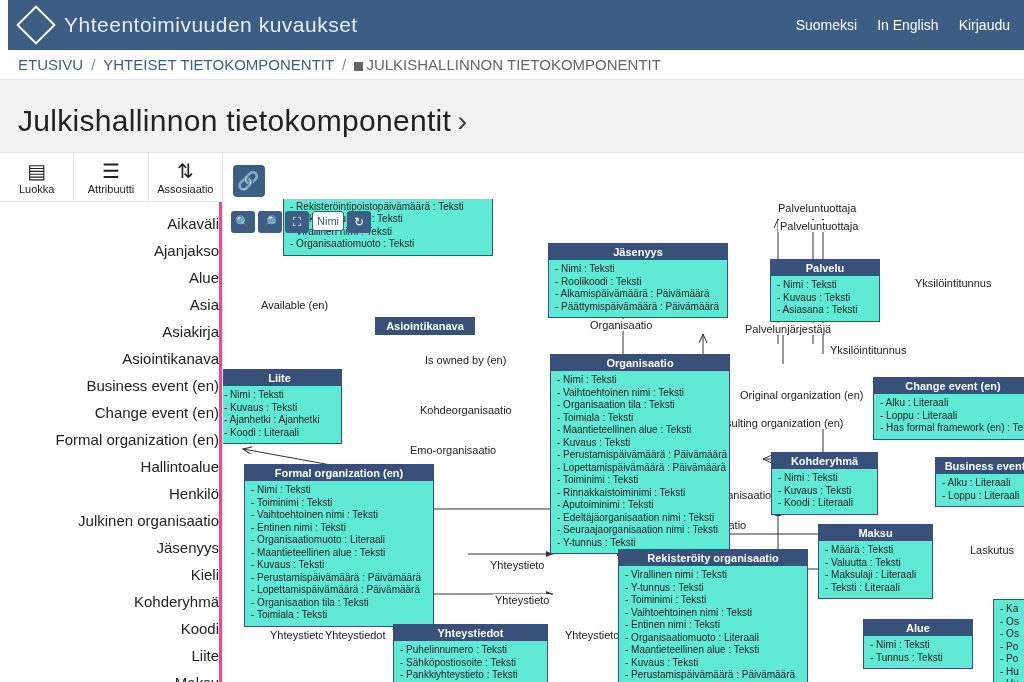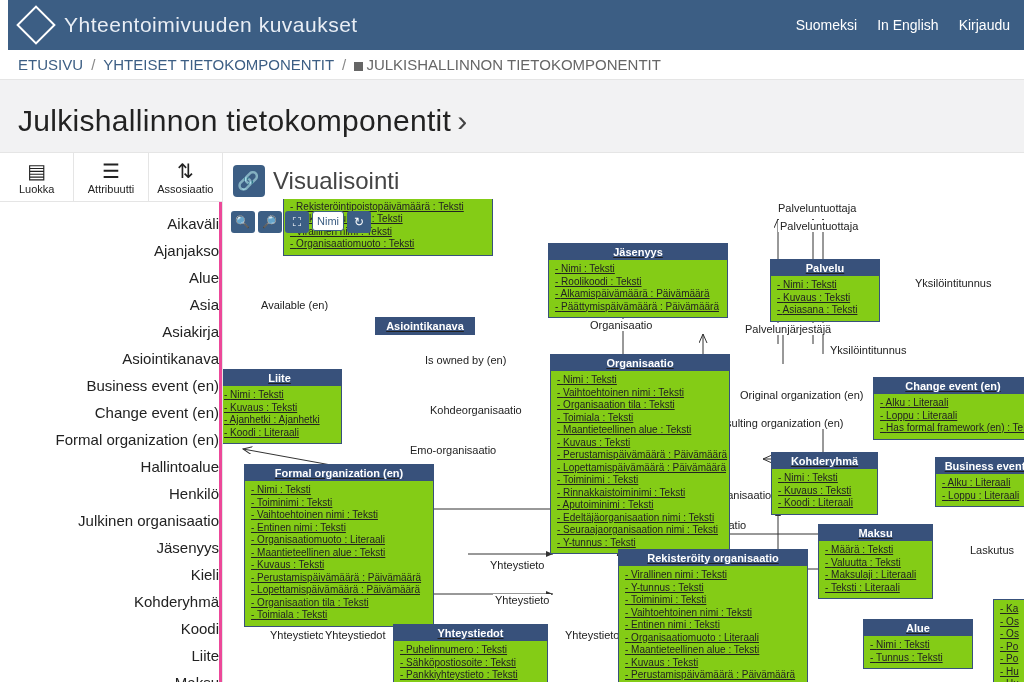--- a/index.html
+++ b/index.html
@@ -45,21 +45,21 @@
   .vtb-txt { background:#fff; color:#3c5e84; border:1px solid #3c5e84; padding:0 4px; height:20px; display:flex; align-items:center; font-size:11px; border-radius:3px;}
 
   
   .canvas { position:absolute; top:46px; left:0; right:0; bottom:0; overflow:hidden;}
   svg.edges { position:absolute; inset:0; width:100%; height:100%; }
   svg.edges line { stroke:#333; stroke-width:1; }
   svg.edges polygon { fill:#333; }
 
   .edge-label { position:absolute; background:#fff; font-size:11px; color:#222; white-space:nowrap; z-index:5; padding:0 2px;}
 
-  .uml { position:absolute; background:#84cc16; border:1px solid #38517b; min-width:100px; z-index:10; box-shadow: 0 0 0 0 rgba(0,0,0,0); text-decoration: underline;}
+  .uml { position:absolute; background:#5eead4; border:1px solid #38517b; min-width:100px; z-index:10; box-shadow: 0 0 0 0 rgba(0,0,0,0);}
   .uml-title { background:#38517b; color:#fff; font-size:11px; font-weight:bold; text-align:center; padding:2px 4px; white-space:nowrap;}
   .uml-body { padding:3px 6px 4px; }
   .uml-body div { font-size:10px; line-height:1.25; color:#222; white-space:nowrap;}
   .uml-body div::before { content:"- "; }
 
   ::-webkit-scrollbar{width:6px}
   ::-webkit-scrollbar-thumb{background:#cfcfcf;border-radius:3px}
 </style>
 </head>
 <body>
@@ -123,21 +123,20 @@
         <div class="class-item">Koodi</div>
         <div class="class-item">Liite</div>
         <div class="class-item">Maksu</div>
         <div class="class-item">Nimike</div>
       </div>
   </div>
 
   <div class="vis">
     <div class="vis-header">
       <div class="vis-hdr-btn">🔗</div>
-      <div class="vis-title">Visualisointi</div>
     </div>
     <div class="vis-toolbar">
       <div class="vtb-btn">🔍</div>
       <div class="vtb-btn">🔎</div>
       <div class="vtb-btn">⛶</div>
       <div class="vtb-txt">Nimi</div>
       <div class="vtb-btn">↻</div>
     </div>
 
     <div class="canvas">
@@ -184,21 +183,21 @@
       <div class="edge-label" style="top:21px;left:555px">Palveluntuottaja</div>
       <div class="edge-label" style="top:78px;left:690px">Yksilöintitunnus</div>
       <div class="edge-label" style="top:145px;left:605px">Yksilöintitunnus</div>
       <div class="edge-label" style="top:124px;left:520px">Palvelunjärjestäjä</div>
       <div class="edge-label" style="top:190px;left:515px">Original organization (en)</div>
       <div class="edge-label" style="top:218px;left:487px">Resulting organization (en)</div>
       <div class="edge-label" style="top:100px;left:36px">Available (en)</div>
       <div class="edge-label" style="top:155px;left:200px">Is owned by (en)</div>
       <div class="edge-label" style="top:90px;left:335px">Oikeushenkilö</div>
       <div class="edge-label" style="top:120px;left:365px">Organisaatio</div>
-      <div class="edge-label" style="top:205px;left:205px">Kohdeorganisaatio</div>
+      <div class="edge-label" style="top:205px;left:195px">Kohdeorganisaatio</div>
       <div class="edge-label" style="top:245px;left:185px">Emo-organisaatio</div>
       <div class="edge-label" style="top:290px;left:460px">Emo-organisaatio</div>
       <div class="edge-label" style="top:320px;left:435px">Emo-organisaatio</div>
       <div class="edge-label" style="top:360px;left:265px">Yhteystieto</div>
       <div class="edge-label" style="top:398px;left:155px">Yhteystieto</div>
       <div class="edge-label" style="top:430px;left:45px">Yhteystieto</div>
       <div class="edge-label" style="top:430px;left:340px">Yhteystieto</div>
       <div class="edge-label" style="top:430px;left:100px">Yhteystiedot</div>
       <div class="edge-label" style="top:395px;left:270px">Yhteystieto</div>
       <div class="edge-label" style="top:345px;left:745px">Laskutus</div>

